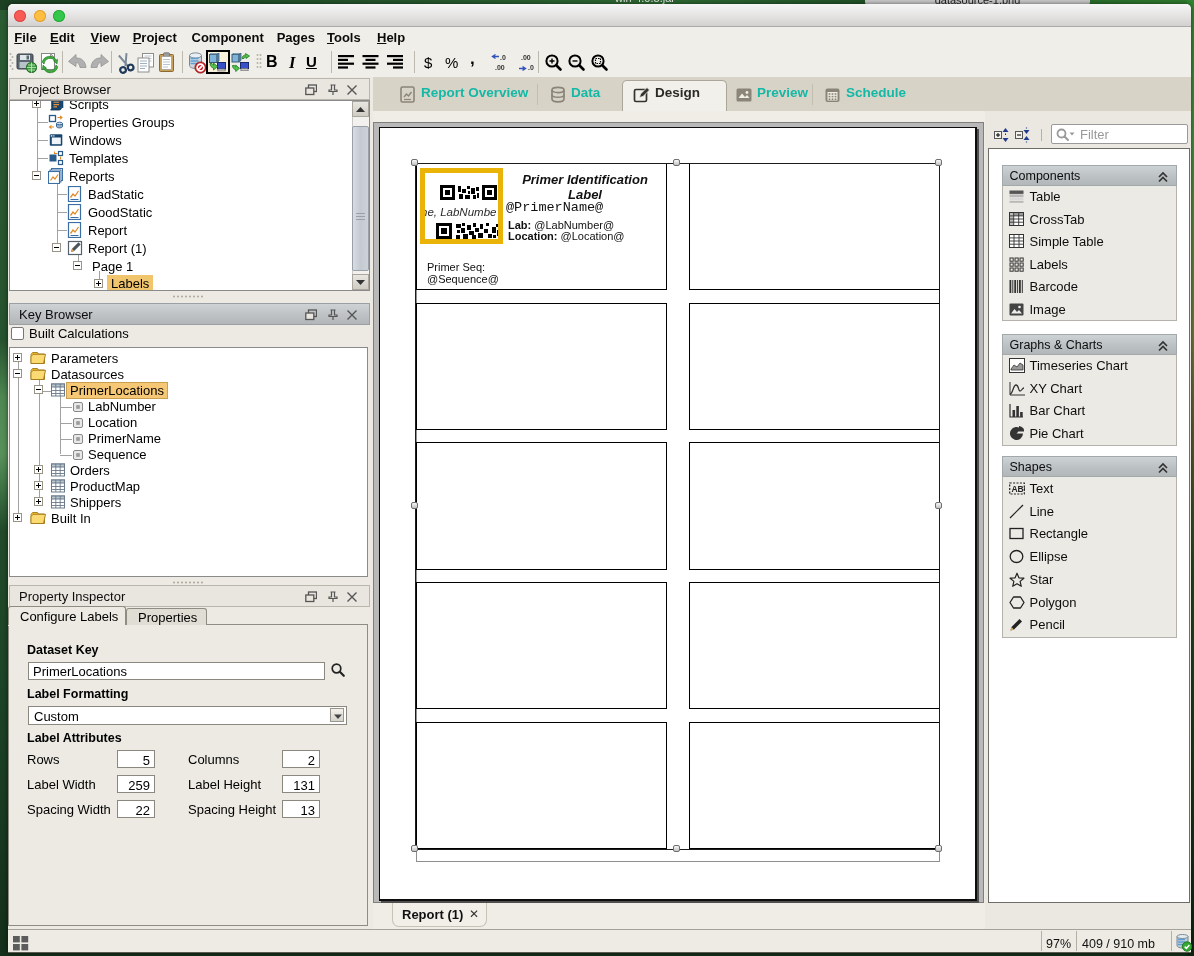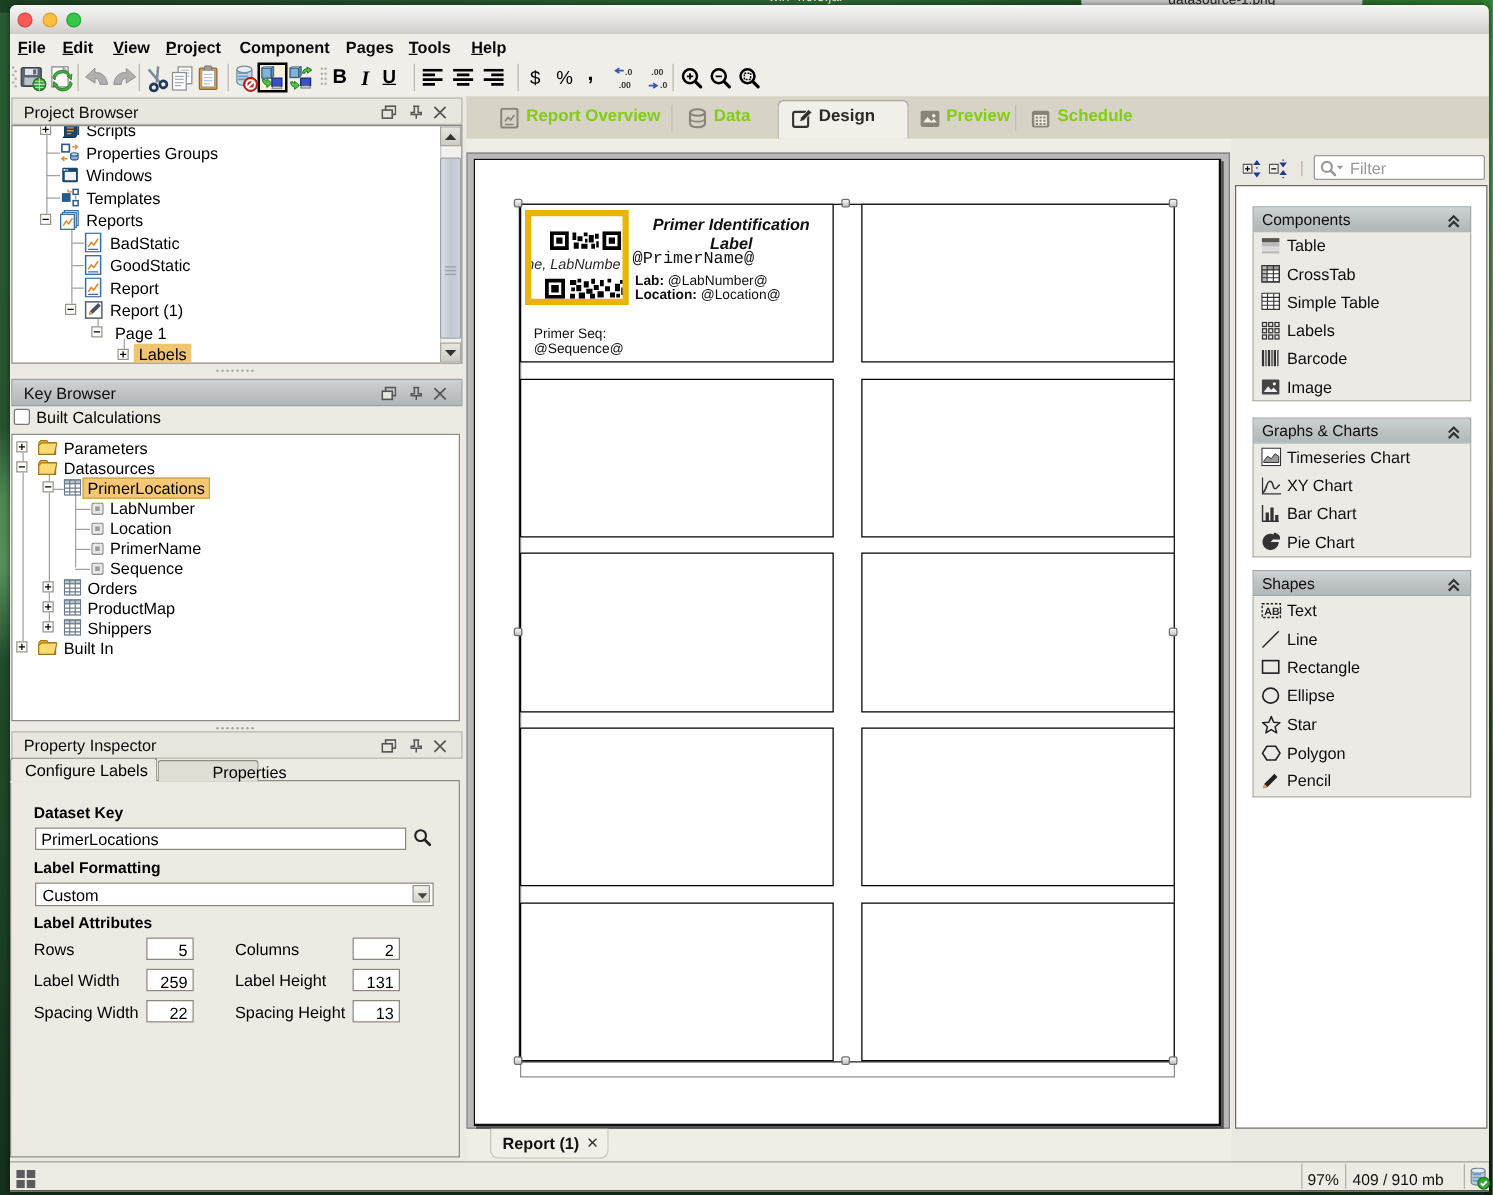--- a/index.html
+++ b/index.html
@@ -20,21 +20,21 @@
 #titlebar .title { position:absolute; left:0; right:0; top:4px; text-align:center;
   font-size:13px; color:#3f3f3f; }
 .tl { position:absolute; top:5.5px; width:12px; height:12px; border-radius:50%; }
 #menubar { position:absolute; left:8px; top:27px; width:1183px; height:22px; background:#f0eee8; }
 #menubar span { position:absolute; top:3px; font-size:13px; font-weight:bold; color:#0a0a0a; }
 #toolbar { position:absolute; left:8px; top:49px; width:1183px; height:28px; background:#f0eee8; }
 .tsep { position:absolute; top:51px; width:1px; height:22px; background:#bcb8ad; }
 .ticon { position:absolute; }
 .tglyph { position:absolute; color:#000; text-align:center; }
 #tabstrip { position:absolute; left:370px; top:77px; width:821px; height:34px; background:#d7d3c7; }
-.ctab { position:absolute; top:85px; font-size:13.5px; font-weight:bold; color:#84cc16; }
+.ctab { position:absolute; top:85px; font-size:13.5px; font-weight:bold; color:#14b8a6; }
 .ctabsep { position:absolute; top:84px; width:1px; height:21px; background:#c2beb1; }
 #designtab { position:absolute; left:622px; top:80px; width:105px; height:31px;
   background:#f2f0ea; border:1px solid #aaa69a; border-bottom:none; border-radius:5px 5px 0 0; }
 #contentbg { position:absolute; left:366px; top:111px; width:825px; height:818px; background:#efede6; }
 #viewport { position:absolute; left:373px; top:122px; width:611px; height:781px;
   background:#b9b9b9; border:1px solid #7f7f7f; }
 #page { position:absolute; left:379px; top:127px; width:598px; height:774px; background:#fff;
   border:1.5px solid #0d0d0d; border-right-width:2px; border-bottom-width:2px;
   box-shadow:2px 2px 0 #4f4f4f; }
 .cell { position:absolute; width:251px; height:127.3px; border:1.3px solid #000; background:#fff; }
@@ -640,21 +640,21 @@
       </svg>
  <svg style="position:absolute;left:336px;top:5px" width="12" height="12">
         <use href="#i-x"></use>
       </svg>
 </div>
 <div class="abs" style="left:8px;top:624px;width:360px;height:302px;background:#eceae2;border:1px solid #8f8c84;"></div>
 <div class="abs" style="left:8px;top:606px;width:118px;height:19px;background:#eceae2;border:1px solid #8f8c84;border-bottom:none;border-radius:3px 3px 0 0;">
       <span style="position:absolute;left:11px;top:2px;font-size:13px;color:#000;">Configure Labels</span>
     </div>
 <div class="abs" style="left:126px;top:608px;width:81px;height:17px;background:#e0ddd5;border:1px solid #8f8c84;border-bottom:none;border-radius:3px 3px 0 0;">
-      <span style="position:absolute;left:11px;top:1px;font-size:13px;color:#000;margin-left:32px;">Properties</span>
+      <span style="position:absolute;left:11px;top:1px;font-size:13px;color:#000;">Properties</span>
     </div>
 <div class="abs" style="left:8px;top:624.5px;width:117px;height:1.5px;background:#eceae2;"></div>
 <div class="abs" style="left:27px;top:642.5px;font-size:12.5px;font-weight:bold;color:#000;">Dataset Key</div>
 <div class="abs" style="left:28px;top:661.5px;width:297px;height:18.5px;background:#fff;border:1px solid #8a887f;">
       <span style="position:absolute;left:4px;top:1.5px;font-size:13px;color:#000;">PrimerLocations</span>
     </div>
 <svg class="abs" style="left:330px;top:662px" width="16" height="16">
       <use href="#i-mag"></use>
     </svg>
 <div class="abs" style="left:27px;top:686.5px;font-size:12.5px;font-weight:bold;color:#000;">Label Formatting</div>

